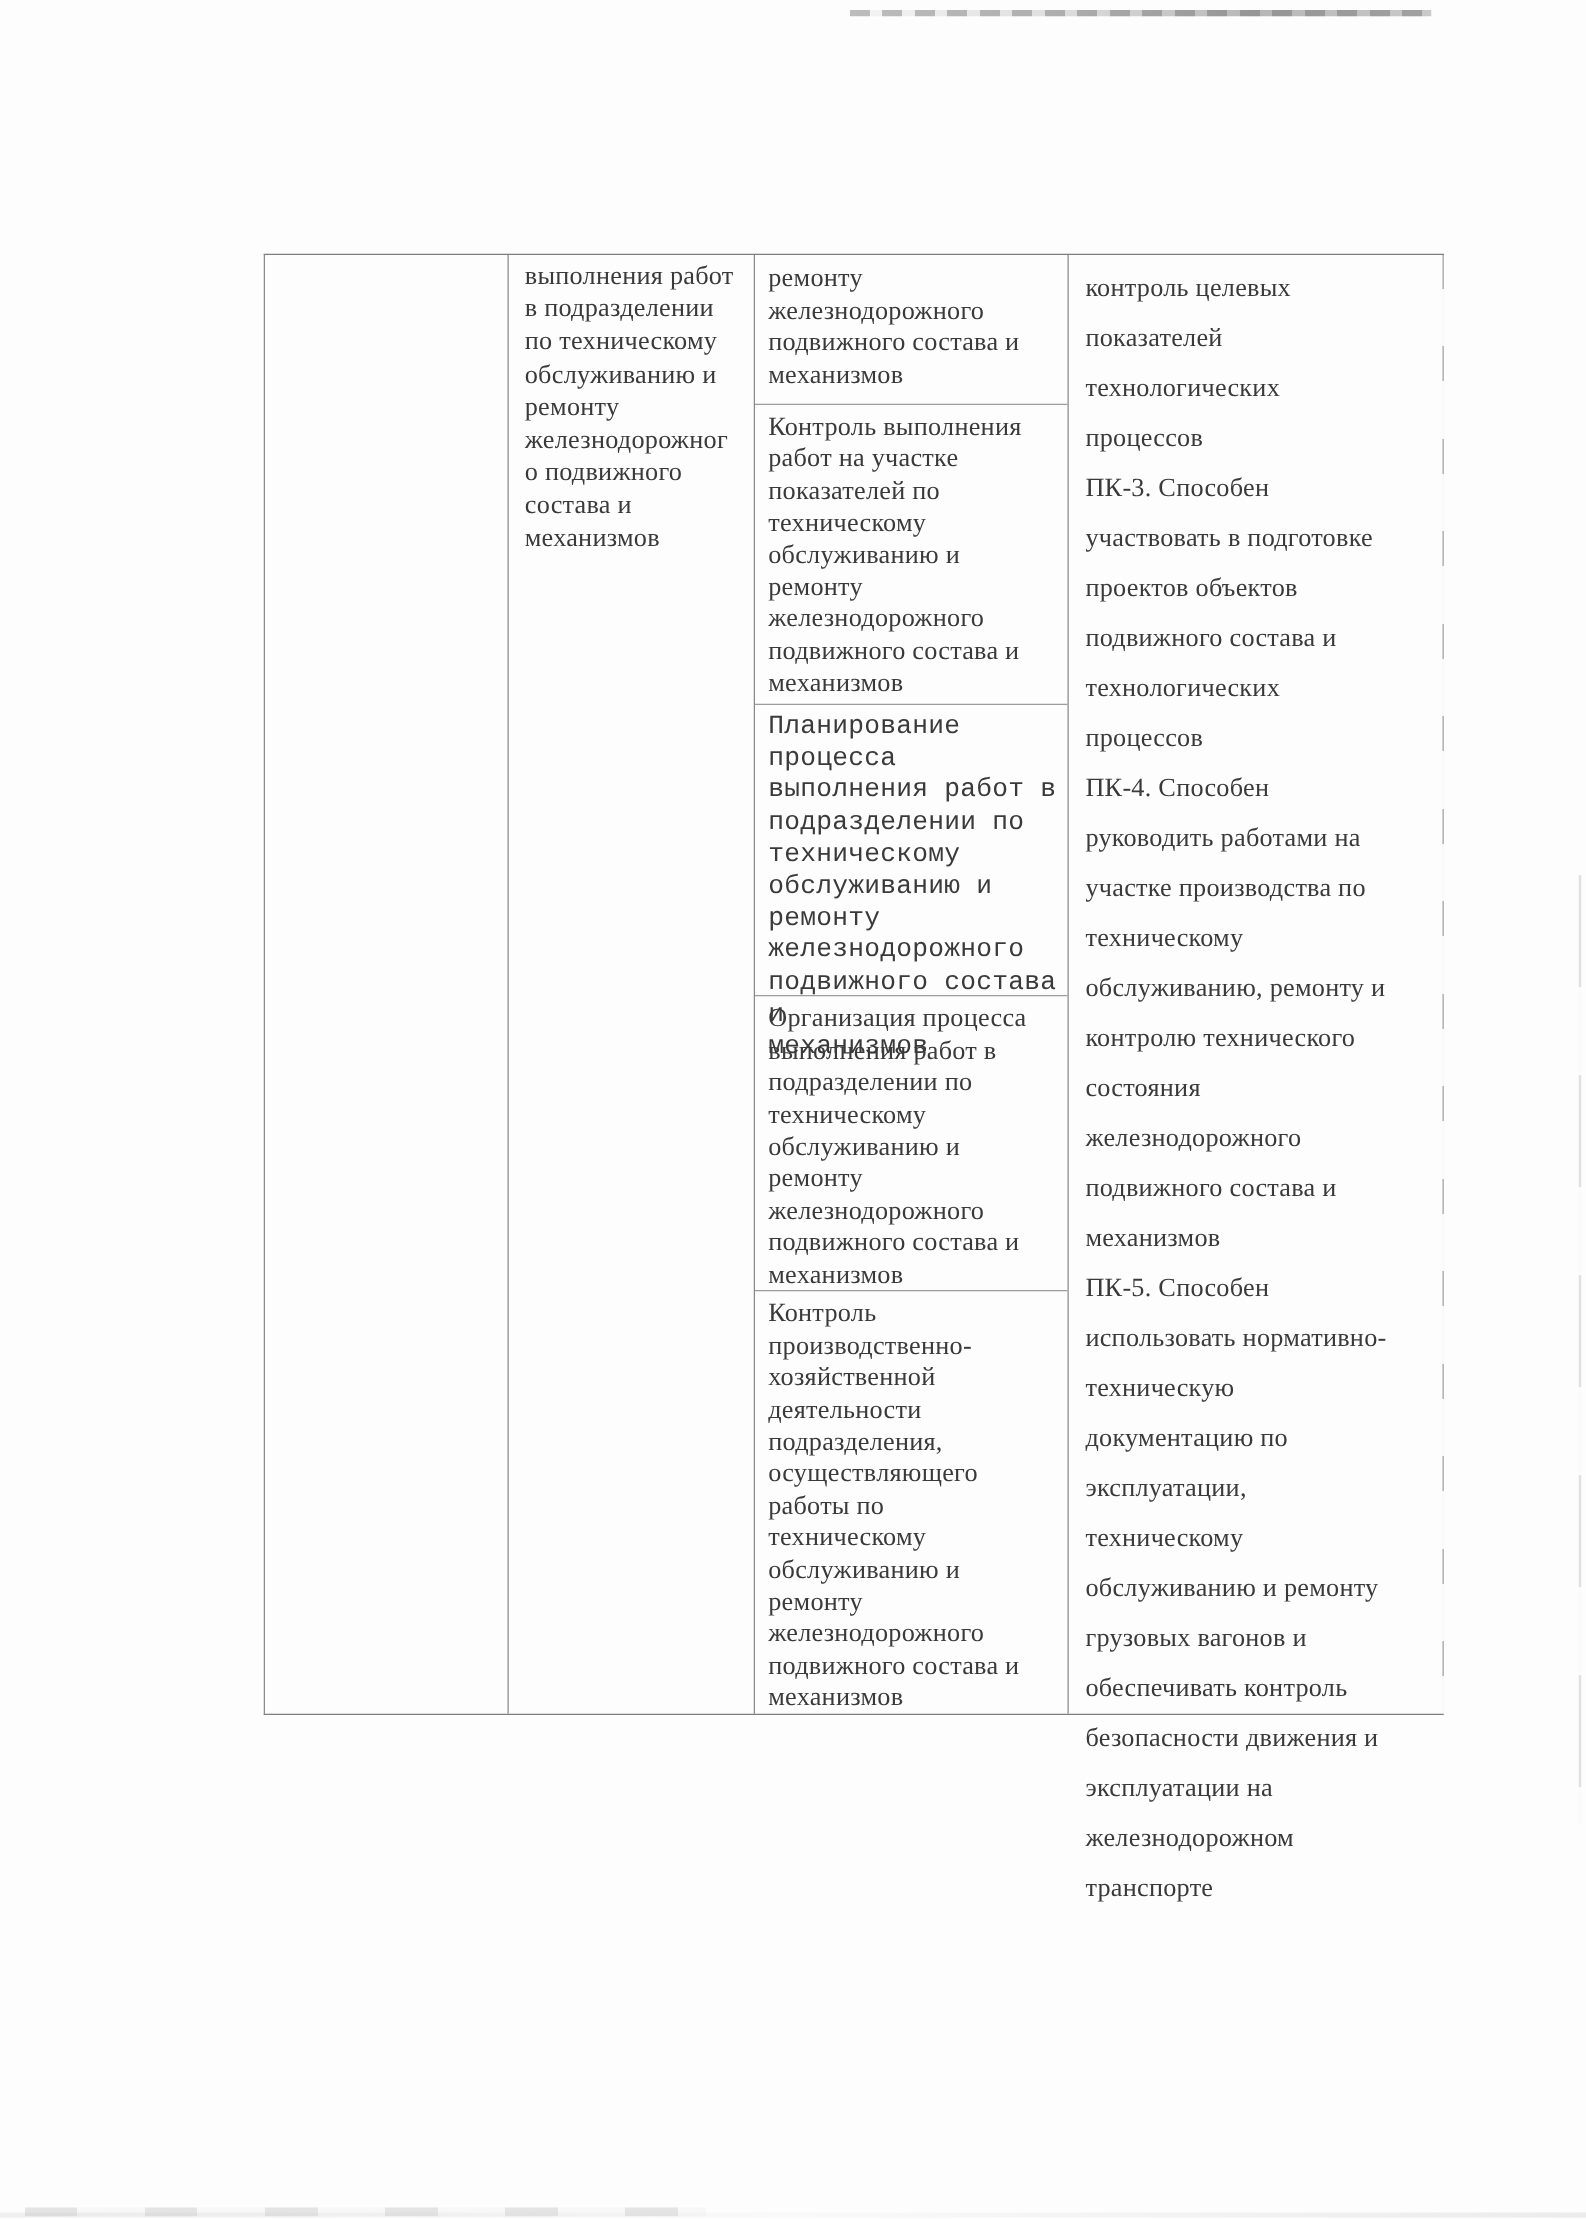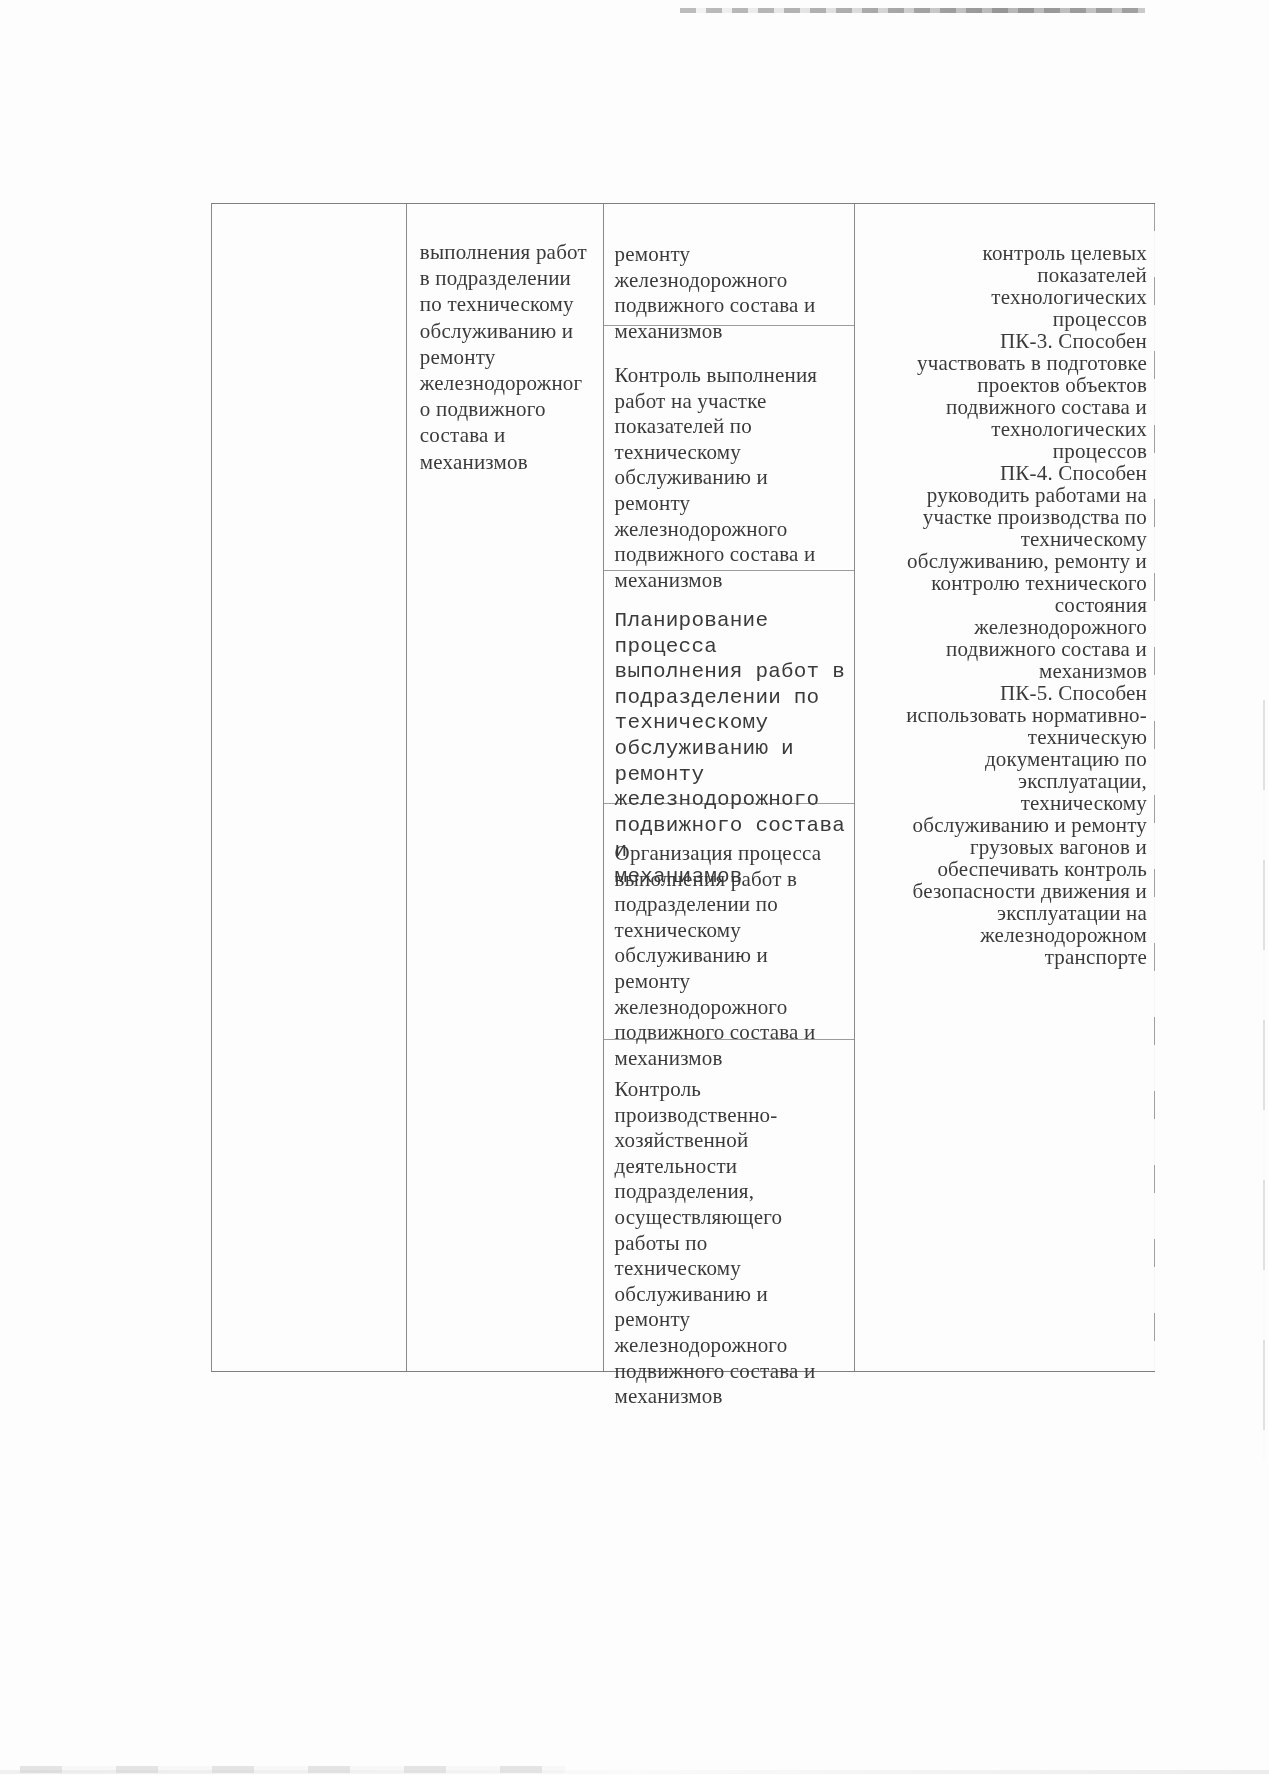--- a/index.html
+++ b/index.html
@@ -78,24 +78,23 @@
     width: 1px; height: 1170px;
     background: repeating-linear-gradient(180deg,
       rgba(110,110,110,0.65) 0 28px,
       rgba(170,170,170,0.08) 28px 74px);
   }
 
   .celltext {
     white-space: pre-line;
     font-size: 21px;
     letter-spacing: 0.2px;
-    margin-top: 32px;
   }
   .col-2 .celltext { padding: 3px 6px 0 13px; line-height: 26.2px; }
-  .col-4 .celltext { padding: 6px 8px 0 13px; line-height: 22px; text-align: right; }
+  .col-4 .celltext { padding: 6px 8px 0 13px; line-height: 40px; }
 
   .c3cell { box-sizing: border-box; border-bottom: 1px solid #9c9c9c; }
   .c3cell:last-child { border-bottom: none; flex: 1; }
   .c3cell .celltext { padding: 5px 5px 0 11px; line-height: 25.6px; }
   .c3cell.r1 { height: 122px; }
   .c3cell.r1 .celltext { padding-top: 6px; }
   .c3cell.r2 { height: 245px; }
   .c3cell.r3 { height: 233px; font-family: Liberation Mono, monospace; }
   .c3cell.r4 { height: 236px; font-family: Liberation Serif, serif; }
 </style>

